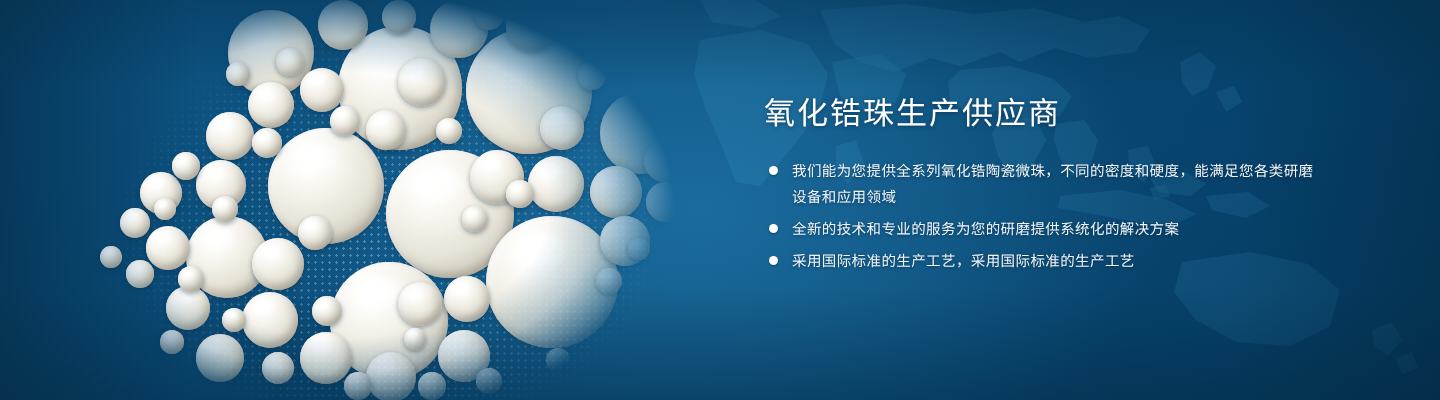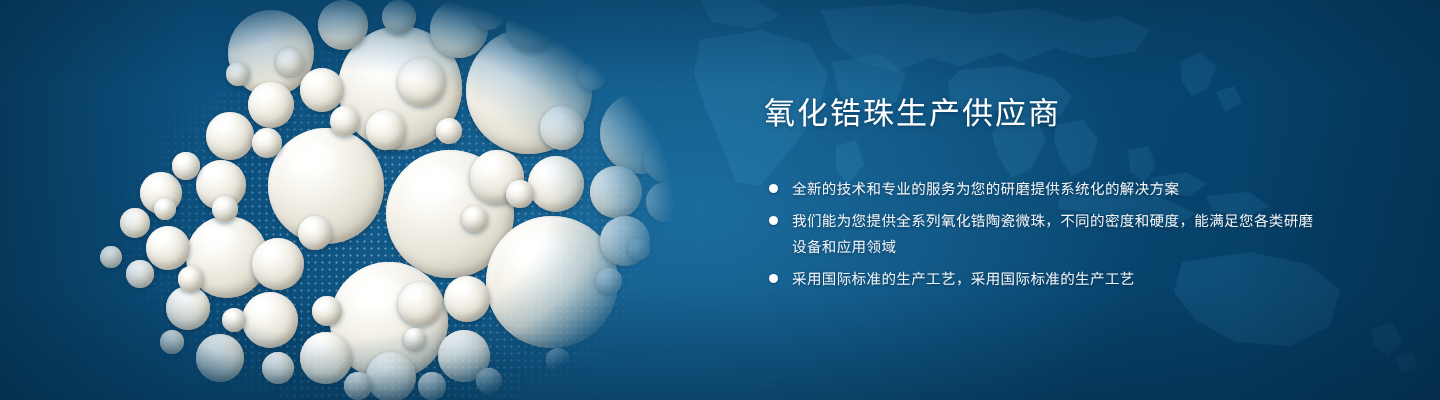--- a/index.html
+++ b/index.html
@@ -82,21 +82,21 @@
     mask-image:radial-gradient(ellipse 330px 215px at 345px 205px, #000 62%, rgba(0,0,0,.75) 78%, rgba(0,0,0,0) 100%);
   }
 
   
   .content{
     position:absolute;
     left:760px;top:96px;
     width:560px;
   }
   .headline{
-    margin:0 0 44px 4px;
+    margin:0 0 26px 4px;
     color:#ffffff;
     font-size:31px;
     font-weight:400;
     letter-spacing:2px;
     line-height:1.15;
     text-shadow:0 1px 4px rgba(3,33,56,.55);
     white-space:nowrap;
   }
   .feature-list{
     list-style:none;
@@ -252,25 +252,25 @@
     </div>
   </div>
 
   <div class="content">
 
     <h1 class="headline">氧化锆珠生产供应商</h1>
 
     <ul class="feature-list">
       <li class="feature-item">
         <span class="bullet-dot"></span>
-        <span class="feature-text">全新的技术和专业的服务为您的研磨提供系统化的解决方案</span>
+        <span class="feature-text">我们能为您提供全系列氧化锆陶瓷微珠，不同的密度和硬度，能满足您各类研磨设备和应用领域</span>
       </li>
       <li class="feature-item">
         <span class="bullet-dot"></span>
-        <span class="feature-text">我们能为您提供全系列氧化锆陶瓷微珠，不同的密度和硬度，能满足您各类研磨设备和应用领域</span>
+        <span class="feature-text">全新的技术和专业的服务为您的研磨提供系统化的解决方案</span>
       </li>
       <li class="feature-item">
         <span class="bullet-dot"></span>
         <span class="feature-text">采用国际标准的生产工艺，采用国际标准的生产工艺</span>
       </li>
     </ul>
 
   </div>
 </div>
 

